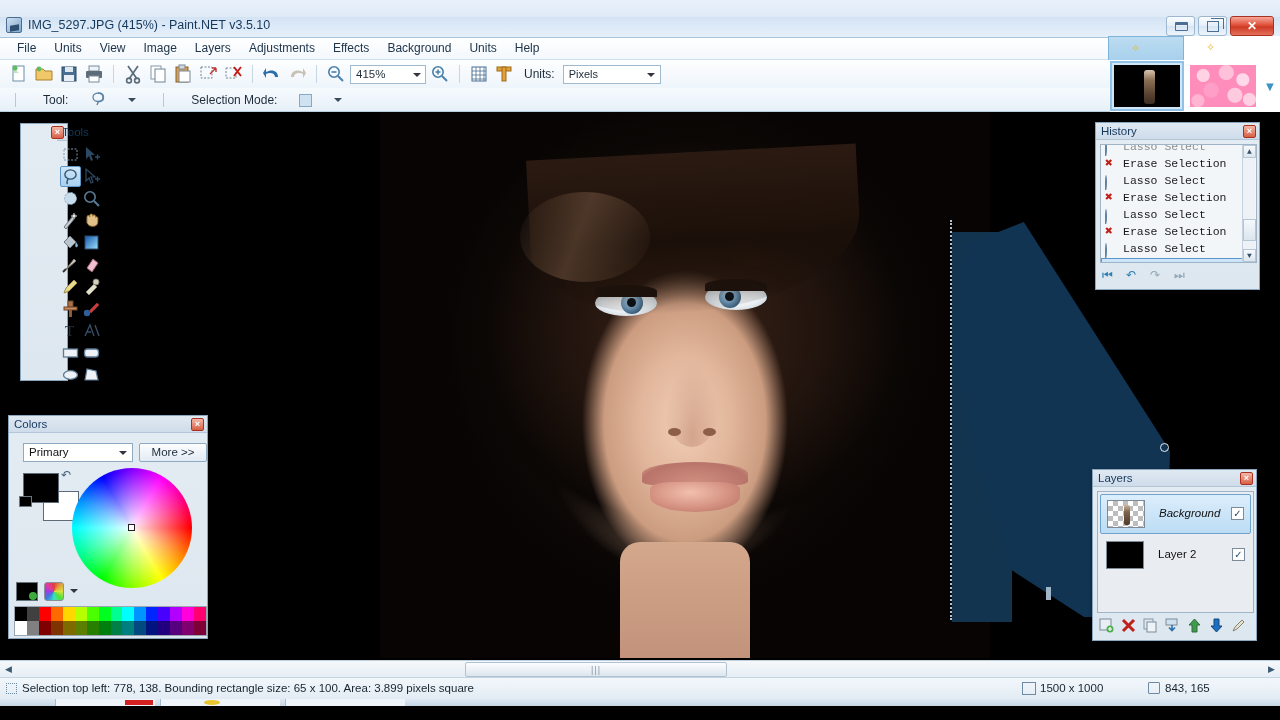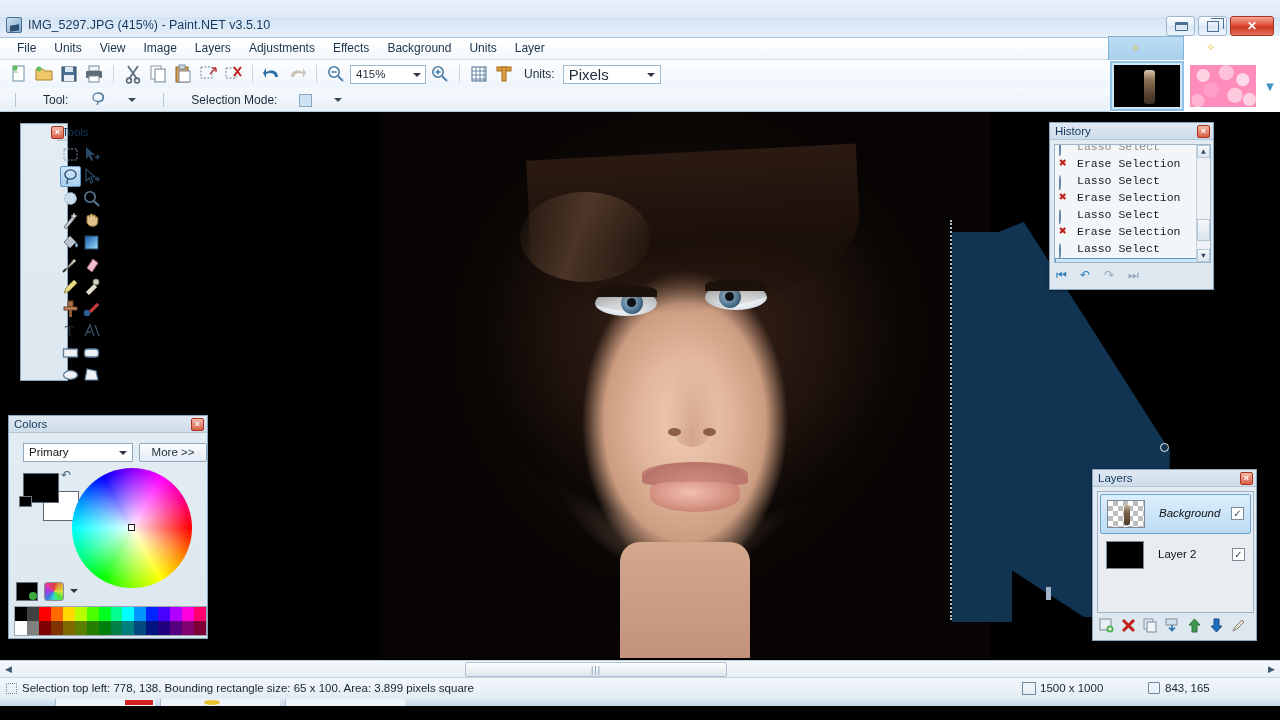--- a/index.html
+++ b/index.html
@@ -134,21 +134,21 @@
     width: 76px; height: 19px; background:#fff; border:1px solid #9fb9cf;
     position:relative; font-size:11.5px; line-height:17px; padding-left:5px; color:#1c2b3a;
   }
   .zoomcombo .arrow {
     position:absolute; right:4px; top:7px; width:0;height:0;
     border-left:4px solid transparent; border-right:4px solid transparent; border-top:4px solid #334;
   }
   .unitslabel { font-size:12px; color:#1c2b3a; margin:0 5px 0 6px; }
   .unitscombo {
     width: 98px; height: 19px; background:#fff; border:1px solid #9fb9cf;
-    position:relative; font-size:15px; line-height:17px; padding-left:5px; color:#1c2b3a;
+    position:relative; font-size:11px; line-height:17px; padding-left:5px; color:#1c2b3a;
   }
   .unitscombo .arrow {
     position:absolute; right:5px; top:7px; width:0;height:0;
     border-left:4px solid transparent; border-right:4px solid transparent; border-top:4px solid #334;
   }
 
   
   .optbar {
     position: absolute; left: 0; top: 88px; width: 1110px; height: 24px;
     background: linear-gradient(to bottom,#f6fafd 0%, #e7f0f8 100%);
@@ -328,21 +328,21 @@
     background: conic-gradient(#e23b3b,#e2a13b,#d8e23b,#4fe23b,#3be2c0,#3b7fe2,#a13be2,#e23b9f,#e23b3b);
     border-radius:3px; border:1px solid #8b9099;
   }
   .palarrow { position:absolute; left:70px; top:589px; width:0;height:0;
     border-left:4px solid transparent;border-right:4px solid transparent;border-top:4px solid #334; }
   .palstrip { position:absolute; left:14px; top:606px; width:193px; height:30px; border:1px solid #9aa6b1; display:flex; flex-direction:column; }
   .palrow { flex:1; display:flex; }
   .palcell { flex:1; }
 
   
-  #history-panel { left:1049px; top:122px; width:165px; height:168px; }
+  #history-panel { left:1095px; top:122px; width:165px; height:168px; }
   .hist-list {
     position:absolute; left:4px; top:21px; width:157px; height:119px;
     background:#f3f6f9; border:1px solid #9fb4c6; overflow:hidden;font-family:Liberation Mono, monospace;
   }
   .hrow {
     height:17px; position:relative; padding-left:22px; font-size:11.5px;
     line-height:16px; color:#1a1a1a; white-space:nowrap;
   }
   .hrow.sel { background: linear-gradient(to bottom,#cfe7fb,#a9cff0); border:1px solid #5e96c6; line-height:15px; }
   .hrow.faded { color:#8d8d8d; }
@@ -469,21 +469,21 @@
     <ul>
       <li>File</li>
       <li>Units</li>
       <li>View</li>
       <li>Image</li>
       <li>Layers</li>
       <li>Adjustments</li>
       <li>Effects</li>
       <li>Background</li>
       <li>Units</li>
-      <li>Layer</li>
+      <li>Help</li>
     </ul>
   </div>
 
   <div class="tabstrip">
     <div class="tabhdr">
       <div class="th active">
           <span class="star">✧</span>
         </div>
       <div class="th">
           <span class="star">✧</span>

